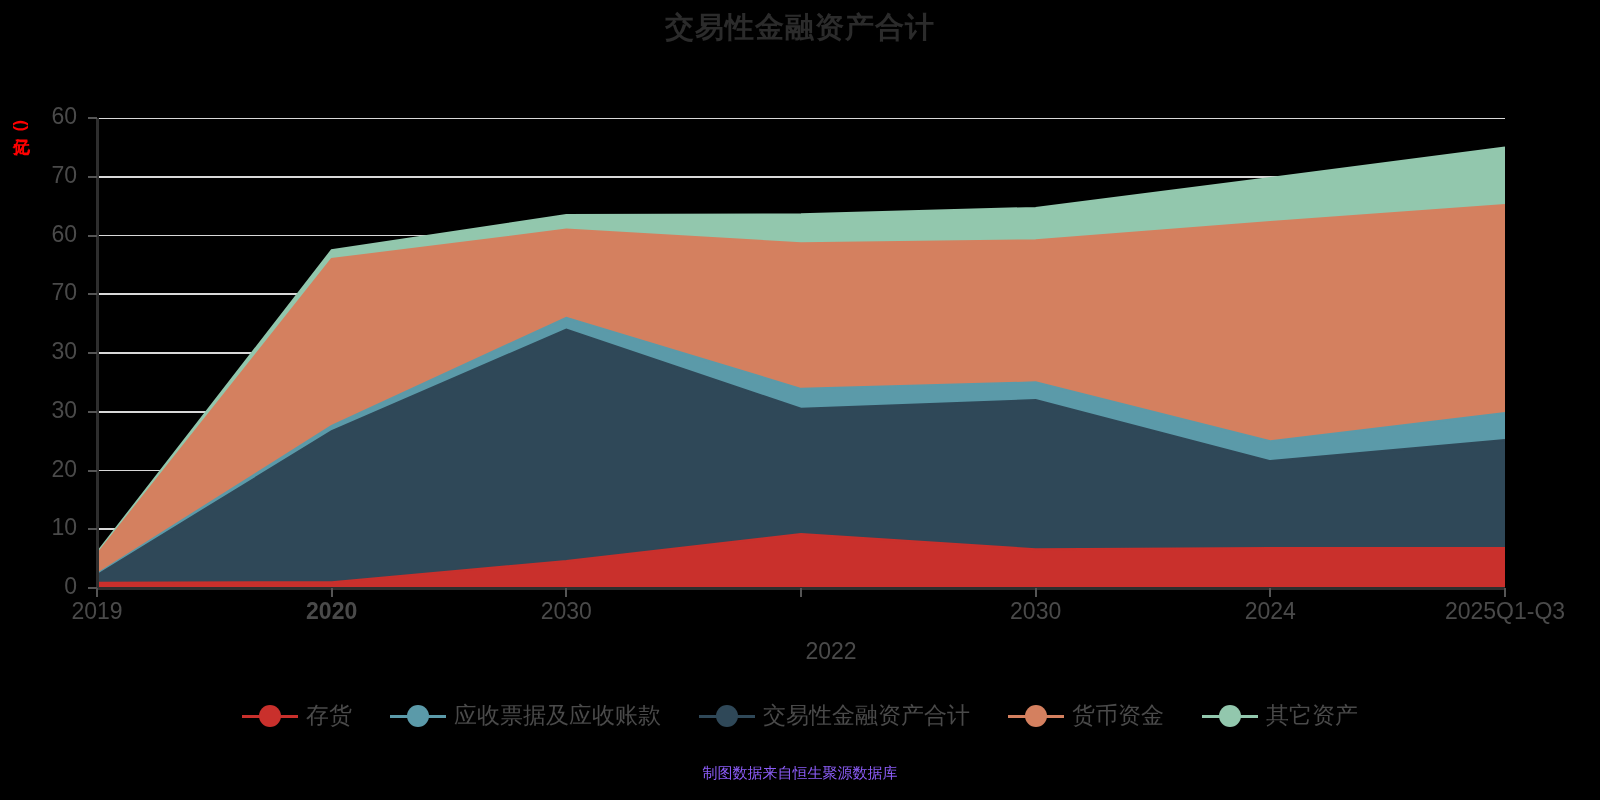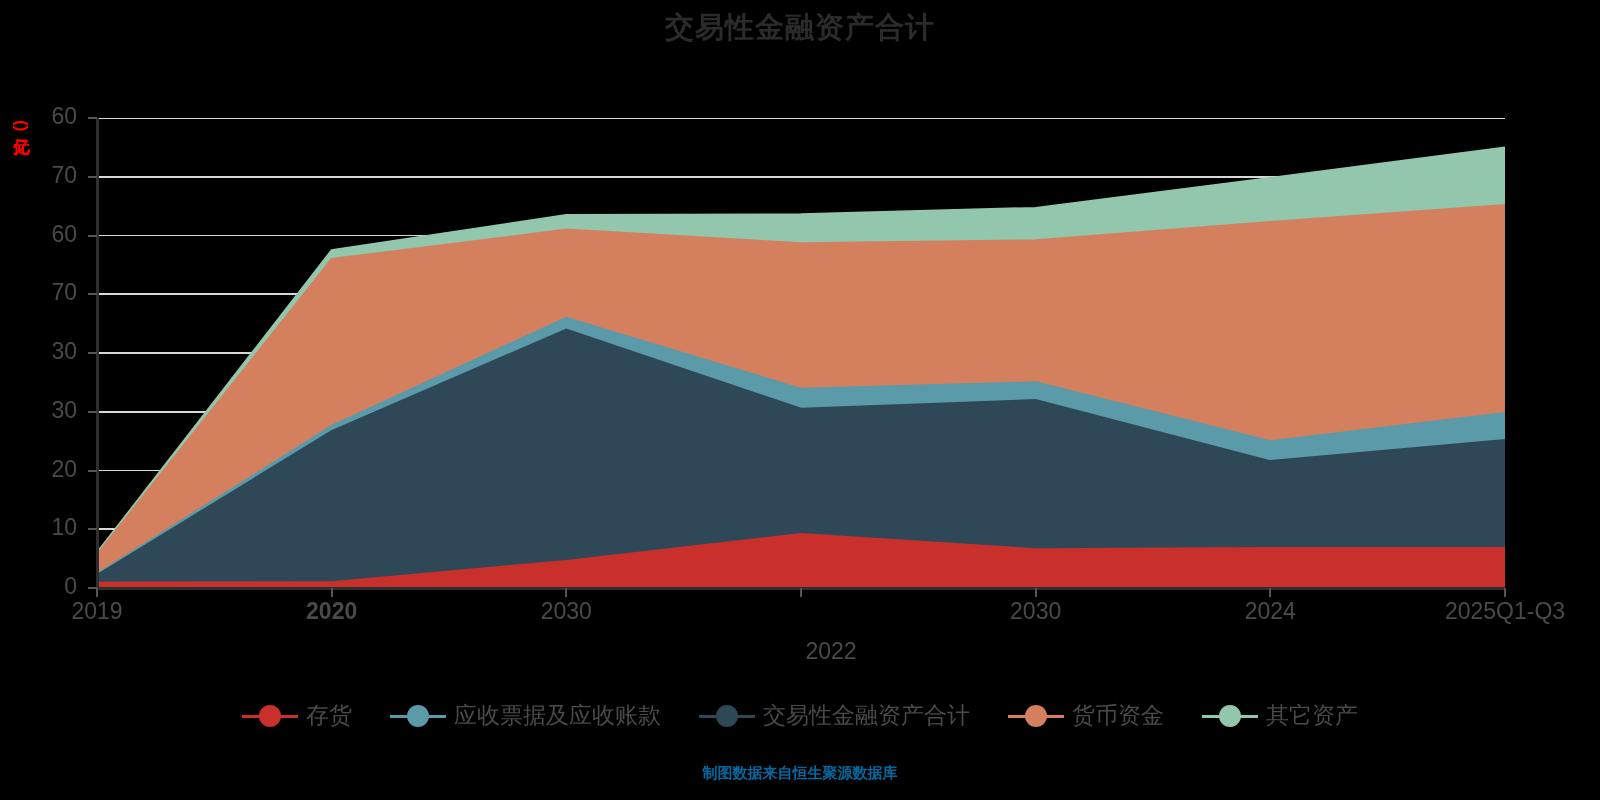--- a/index.html
+++ b/index.html
@@ -129,23 +129,23 @@
     color: #4a4a4a;
     font-size: 23px;
     margin-left: 8px;
   }
   #footer-note {
     position: absolute;
     left: 0;
     top: 764px;
     width: 1600px;
     text-align: center;
-    color: #0369a1;
+    color: #8b5cf6;
     font-size: 15px;
-    font-weight: bold;
+    font-weight: normal;
     white-space: nowrap;
   }
 </style>
 </head>
 <body>
 
 <div id="chart-root">
 
   <div id="chart-title">交易性金融资产合计</div>
 

